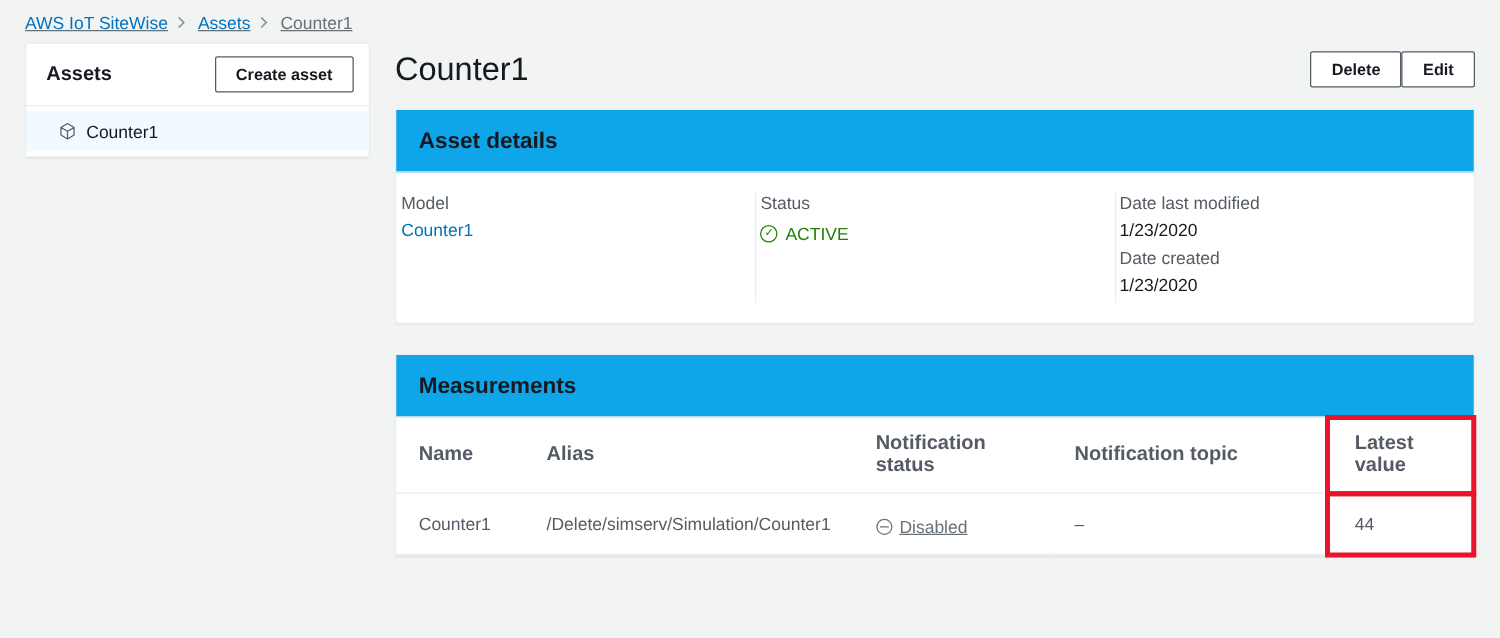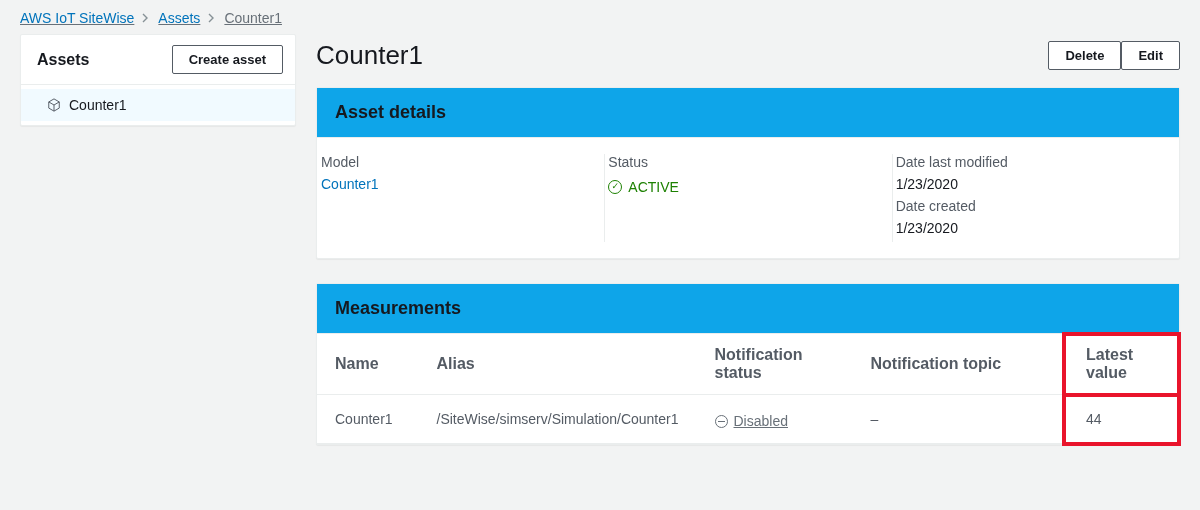--- a/index.html
+++ b/index.html
@@ -298,21 +298,21 @@
             <th style="width:12%">Name</th>
             <th style="width:28%">Alias</th>
             <th style="width:19%">Notification status</th>
             <th style="width:27%">Notification topic</th>
             <th class="col-latest highlight-box" style="width:14%">Latest value</th>
           </tr>
         </thead>
         <tbody>
           <tr>
             <td>Counter1</td>
-            <td>/SiteWise/simserv/Simulation/Counter1</td>
+            <td>/Delete/simserv/Simulation/Counter1</td>
             <td>
               <span class="disabled-cell">
                 <span class="minus-circle"></span>
                 <span>Disabled</span>
               </span>
             </td>
             <td>–</td>
             <td class="col-latest highlight-box">44</td>
           </tr>
         </tbody>

